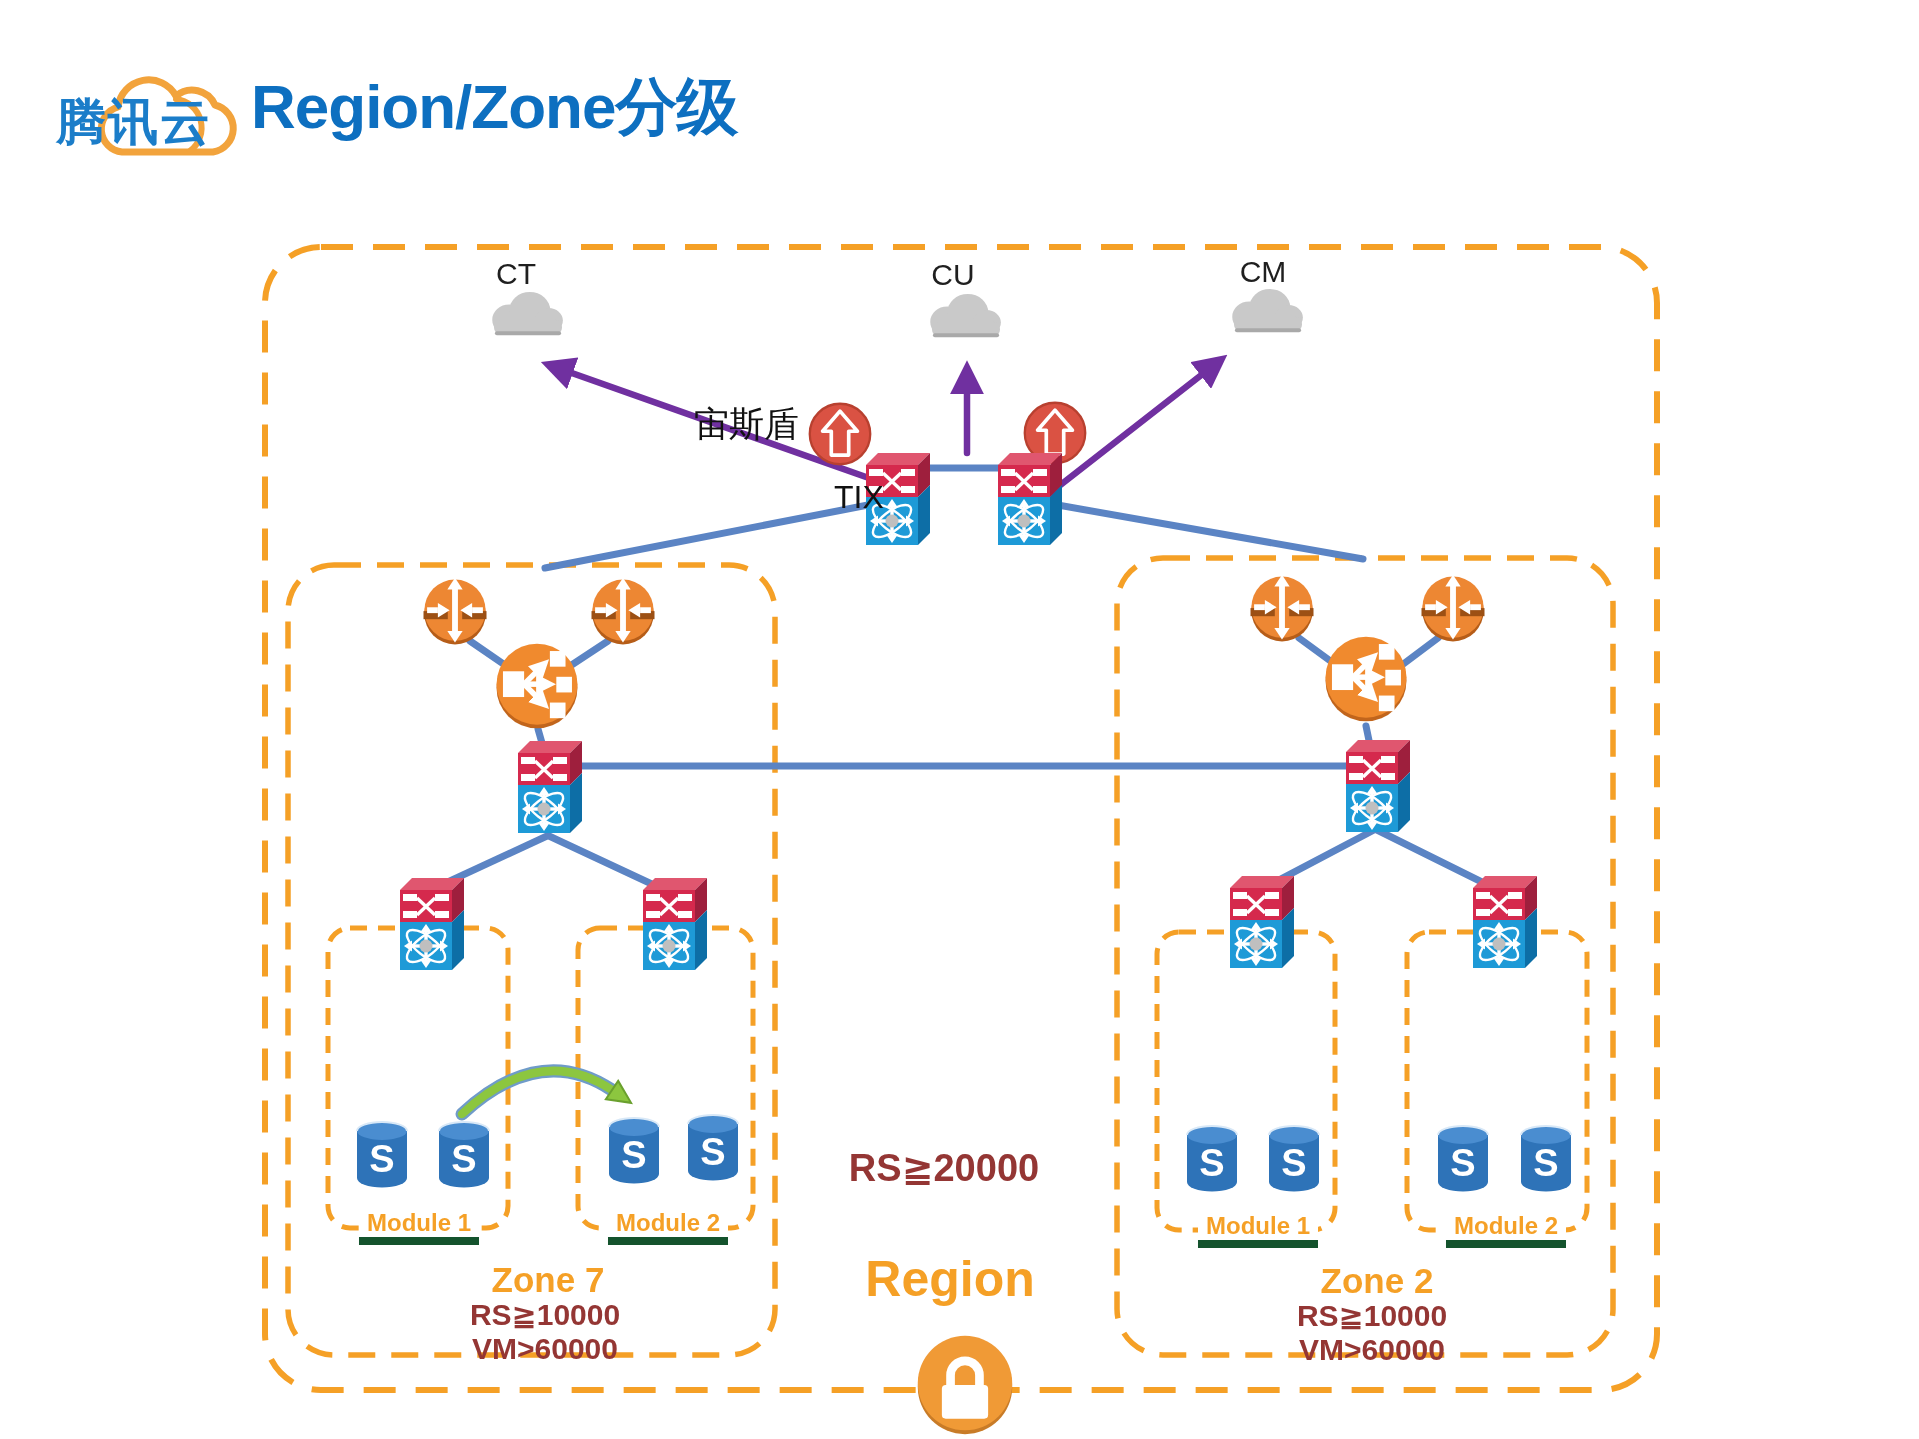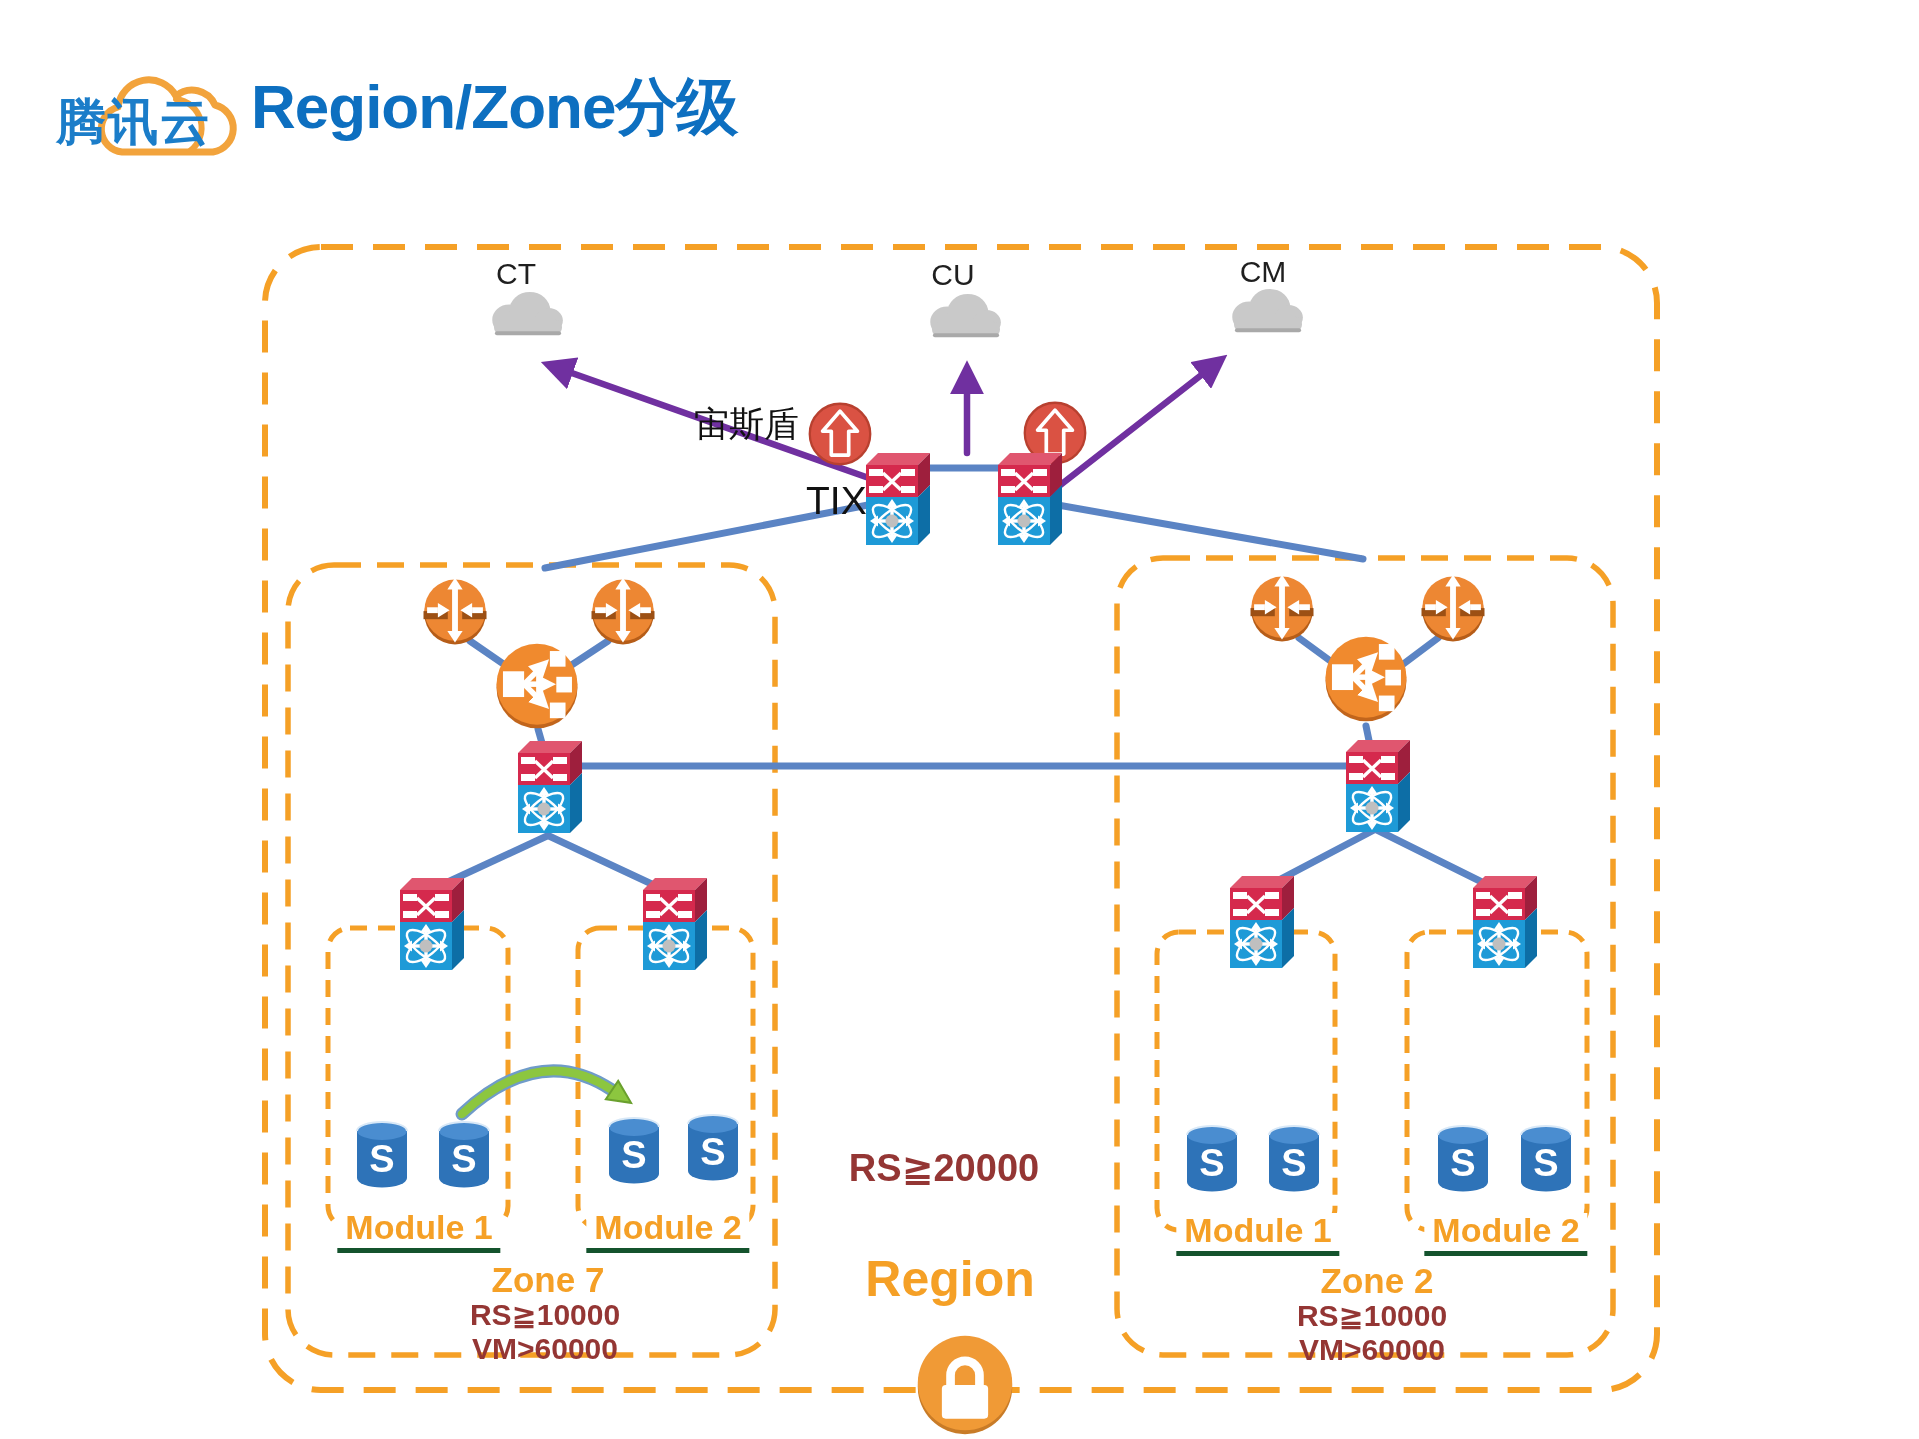--- a/index.html
+++ b/index.html
@@ -6,30 +6,30 @@
   .stage{position:relative;width:1919px;height:1439px;background:#ffffff;overflow:hidden;
          font-family:"Liberation Sans","DejaVu Sans",sans-serif;}
   svg.layer{position:absolute;left:0;top:0;}
   .lbl{position:absolute;white-space:nowrap;line-height:1.05;}
   .cx{transform:translateX(-50%);}
   .logo-text{left:56px;top:96px;font-size:50px;font-weight:800;color:#1b7dc9;letter-spacing:2px;}
   .title{left:251px;top:74px;font-size:62px;font-weight:800;color:#0d6fc0;letter-spacing:-1px;}
   .cloud-lbl{font-size:30px;color:#1f1f1f;}
   .black-lbl{color:#111111;}
   .aegis-lbl{left:694px;top:406px;font-size:35px;}
-  .tix-lbl{left:806px;top:481px;font-size:39px;}
+  .tix-lbl{left:834px;top:481px;font-size:32px;}
   .darkred{color:#943634;font-weight:bold;}
   .orange{color:#F5A026;font-weight:bold;}
   .region-rs{left:944px;top:1149px;font-size:38px;}
   .region-bgp{left:951px;top:1199px;font-size:38px;}
   .region-name{left:950px;top:1253px;font-size:50px;}
   .zone-name{font-size:35px;}
   .zone-stat{font-size:30px;}
-  .module-lbl{font-size:34px;font-weight:bold;color:#F5A026;background:#ffffff;
-              padding:0 8px 2px 8px;border-bottom:5px solid #14532d;}
+  .module-lbl{font-size:24px;font-weight:bold;color:#F5A026;background:#ffffff;
+              padding:0 8px 2px 8px;border-bottom:8px solid #14532d;}
 </style>
 </head>
 <body>
 
 <div class="stage">
 
   <svg class="layer" width="1919" height="1439" viewBox="0 0 1919 1439">
     <defs>
       <marker id="parrow" viewBox="0 0 10 10" refX="6.5" refY="5" markerWidth="5.2" markerHeight="5.2" orient="auto-start-reverse">
         <path d="M0,0 L10,5 L0,10 z" fill="#7030A0"></path>

